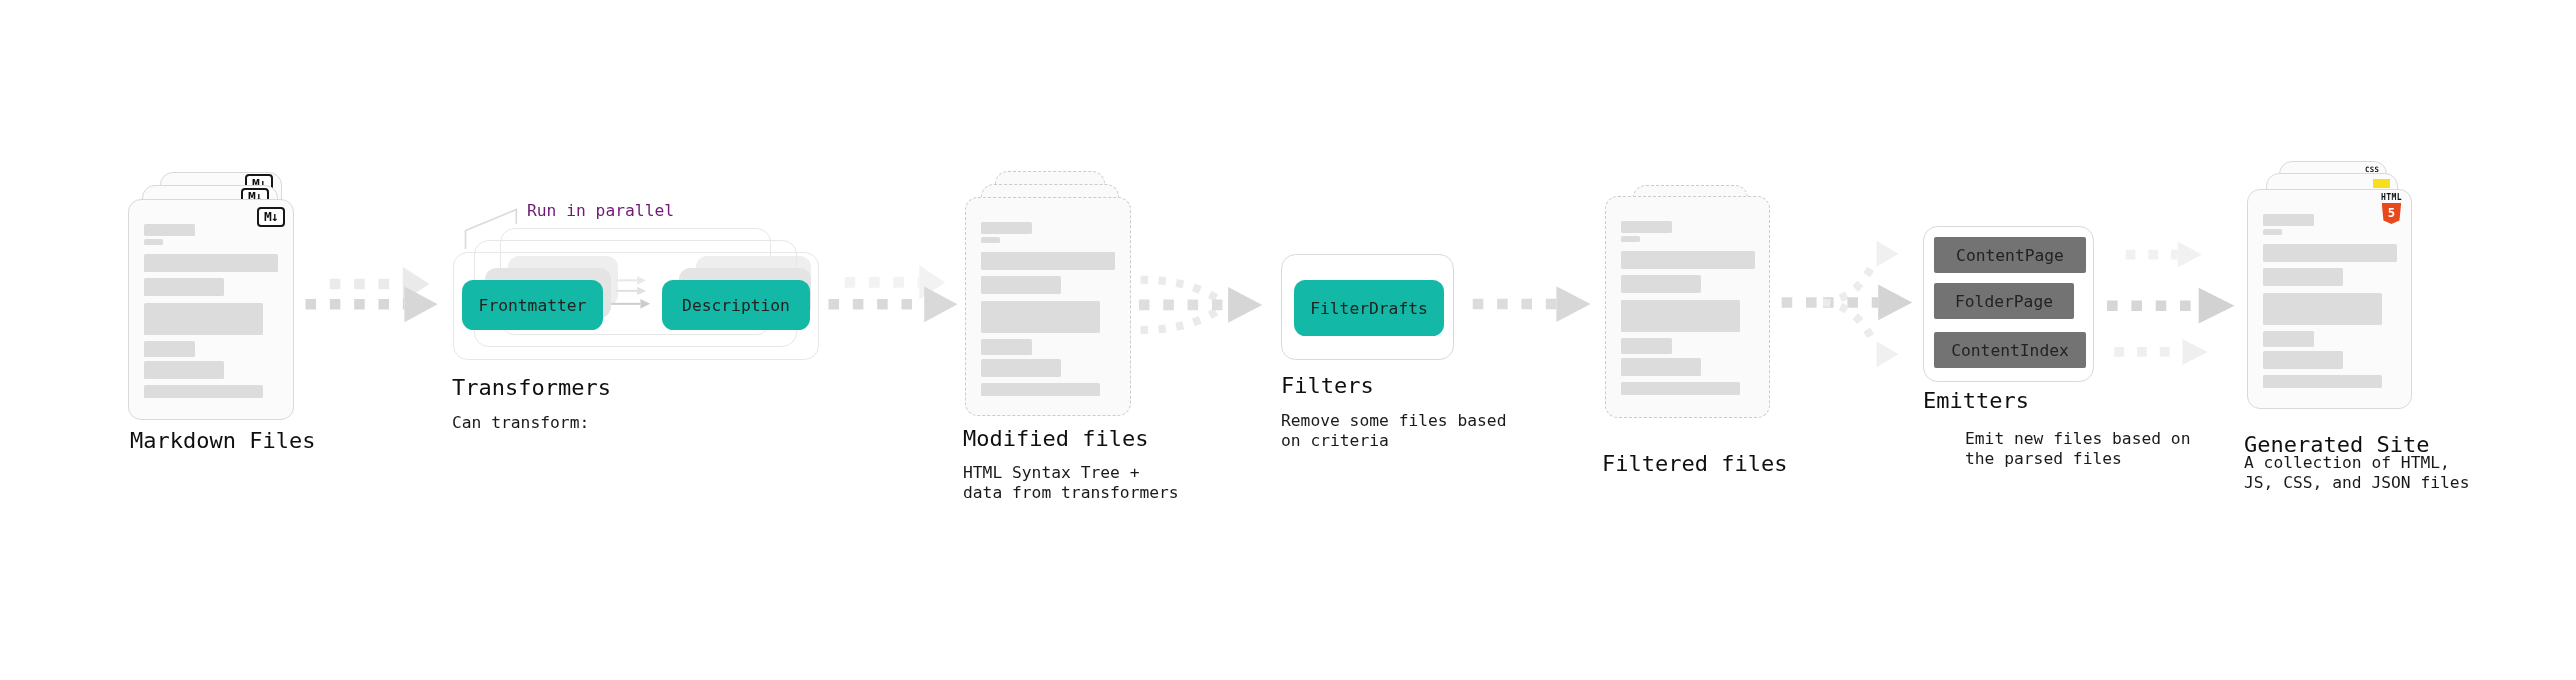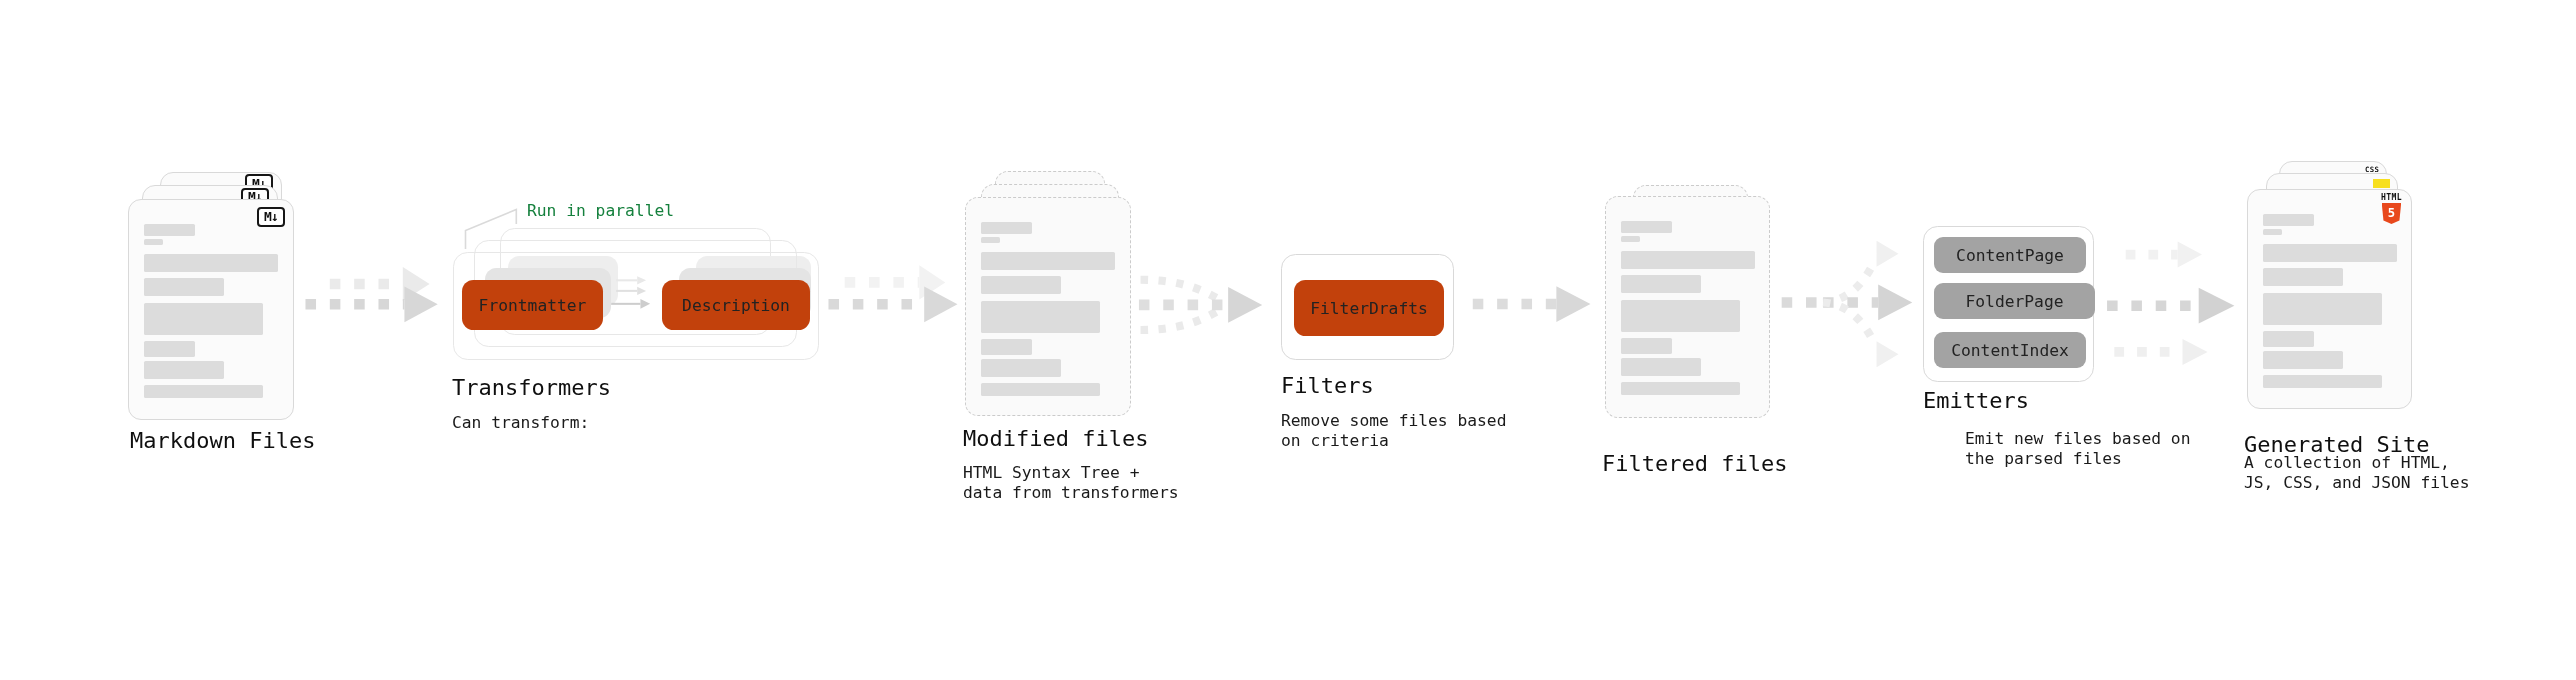--- a/index.html
+++ b/index.html
@@ -19,30 +19,30 @@
   .bars .bar:nth-child(5){width:119px;height:32.5px;margin-bottom:5.7px;}
   .bars .bar:nth-child(6){width:51px;height:16.3px;margin-bottom:4.1px;}
   .bars .bar:nth-child(7){width:80px;height:18px;margin-bottom:5.7px;}
   .bars .bar:nth-child(8){width:119px;height:13px;}
   
   .md-badge{position:absolute;right:8.1px;border:2px solid #161616;border-radius:4.1px;background:#ffffff;
     font-size:13px;font-weight:bold;line-height:1.1;padding:0.8px 4.9px;letter-spacing:-0.8px;color:#111;}
   
   .plugin-box{position:absolute;background:#ffffff;border:1.6px solid #d9d9d9;border-radius:14.6px;box-sizing:border-box;}
   .ghost-box{position:absolute;background:transparent;border:1.6px solid #e7e7e7;border-radius:14.6px;box-sizing:border-box;}
-  .pill{position:absolute;background:#c2410c;border-radius:11.4px;display:flex;align-items:center;justify-content:center;
+  .pill{position:absolute;background:#14b8a6;border-radius:11.4px;display:flex;align-items:center;justify-content:center;
     font-size:16.3px;color:#222;white-space:nowrap;}
   .pill.l2{background:#e4e4e4;}
   .pill.l3{background:#eeeeee;}
-  .pill.small{border-radius:9px;background:#a3a3a3;}
+  .pill.small{border-radius:2px;background:#737373;}
   
   .title{position:absolute;font-size:22px;line-height:1.15;color:#0f0f0f;white-space:nowrap;}
   .caption{position:absolute;font-size:16.3px;line-height:20.3px;color:#1a1a1a;white-space:nowrap;}
   .caption.bullets{line-height:21px;}
-  .annotation{position:absolute;font-size:16.3px;color:#15803d;white-space:nowrap;}
+  .annotation{position:absolute;font-size:16.3px;color:#701a75;white-space:nowrap;}
   
   .css-badge{position:absolute;right:6.5px;top:4.1px;display:flex;flex-direction:column;align-items:center;gap:11px;}
   .css-badge .css-txt{font-size:7.3px;font-weight:bold;letter-spacing:0.4px;line-height:1;color:#111;}
   .css-badge .css-bar{width:14.6px;height:2.4px;margin-top:0.8px;}
   .js-badge{position:absolute;right:7.3px;top:4.9px;width:16.3px;height:9px;}
   .html5-badge{position:absolute;right:9px;top:3.3px;display:flex;flex-direction:column;align-items:center;}
   .html5-badge .h5-txt{font-size:8.1px;font-weight:bold;letter-spacing:0.4px;line-height:1.1;color:#111;}
   .html5-badge .h5-shield{width:19.5px;height:21px;margin-top:0.8px;display:flex;align-items:center;justify-content:center;
     clip-path:polygon(0 0,100% 0,91% 84%,50% 100%,9% 84%);}
   .html5-badge .h5-five{color:#fff;font-size:12.2px;font-weight:bold;line-height:1;}
@@ -184,21 +184,21 @@
     <path d="M 58 94 C 88 92 108 72 122 42" fill="none" stroke="#ececec" stroke-width="10" stroke-dasharray="9 13"></path>
     <polygon points="124,18 124,50 151,34" fill="#f0f0f0"></polygon>
     <line x1="58" y1="94" x2="126" y2="94" stroke="#d8d8d8" stroke-width="13" stroke-dasharray="13 17"></line>
     <polygon points="126,72 126,116 168,94" fill="#d4d4d4"></polygon>
     <path d="M 58 94 C 88 96 108 116 122 146" fill="none" stroke="#ececec" stroke-width="10" stroke-dasharray="9 13"></path>
     <polygon points="124,142 124,174 151,158" fill="#f0f0f0"></polygon>
   </svg>
 
   <div class="plugin-box" style="left:1923px;top:226px;width:171px;height:156px;"></div>
   <div class="pill small" style="left:1934px;top:237px;width:152px;height:36px;">ContentPage</div>
-  <div class="pill small" style="left:1934px;top:283px;width:161px;height:36px;">FolderPage</div>
+  <div class="pill small" style="left:1934px;top:283px;width:140px;height:36px;">FolderPage</div>
   <div class="pill small" style="left:1934px;top:332px;width:152px;height:36px;">ContentIndex</div>
   <div class="title" style="left:1923px;top:388px;">Emitters</div>
   <div class="caption" style="left:1965px;top:429px;">
     <div>Emit new files based on</div>
     <div>the parsed files</div>
   </div>
 
   <svg style="left:2103px;top:230px;" width="146" height="140" viewBox="0 0 180 172">
     <line x1="28" y1="30" x2="92" y2="30" stroke="#f1f1f1" stroke-width="12" stroke-dasharray="12 16"></line>
     <polygon points="92,14 92,46 122,30" fill="#f1f1f1"></polygon>

